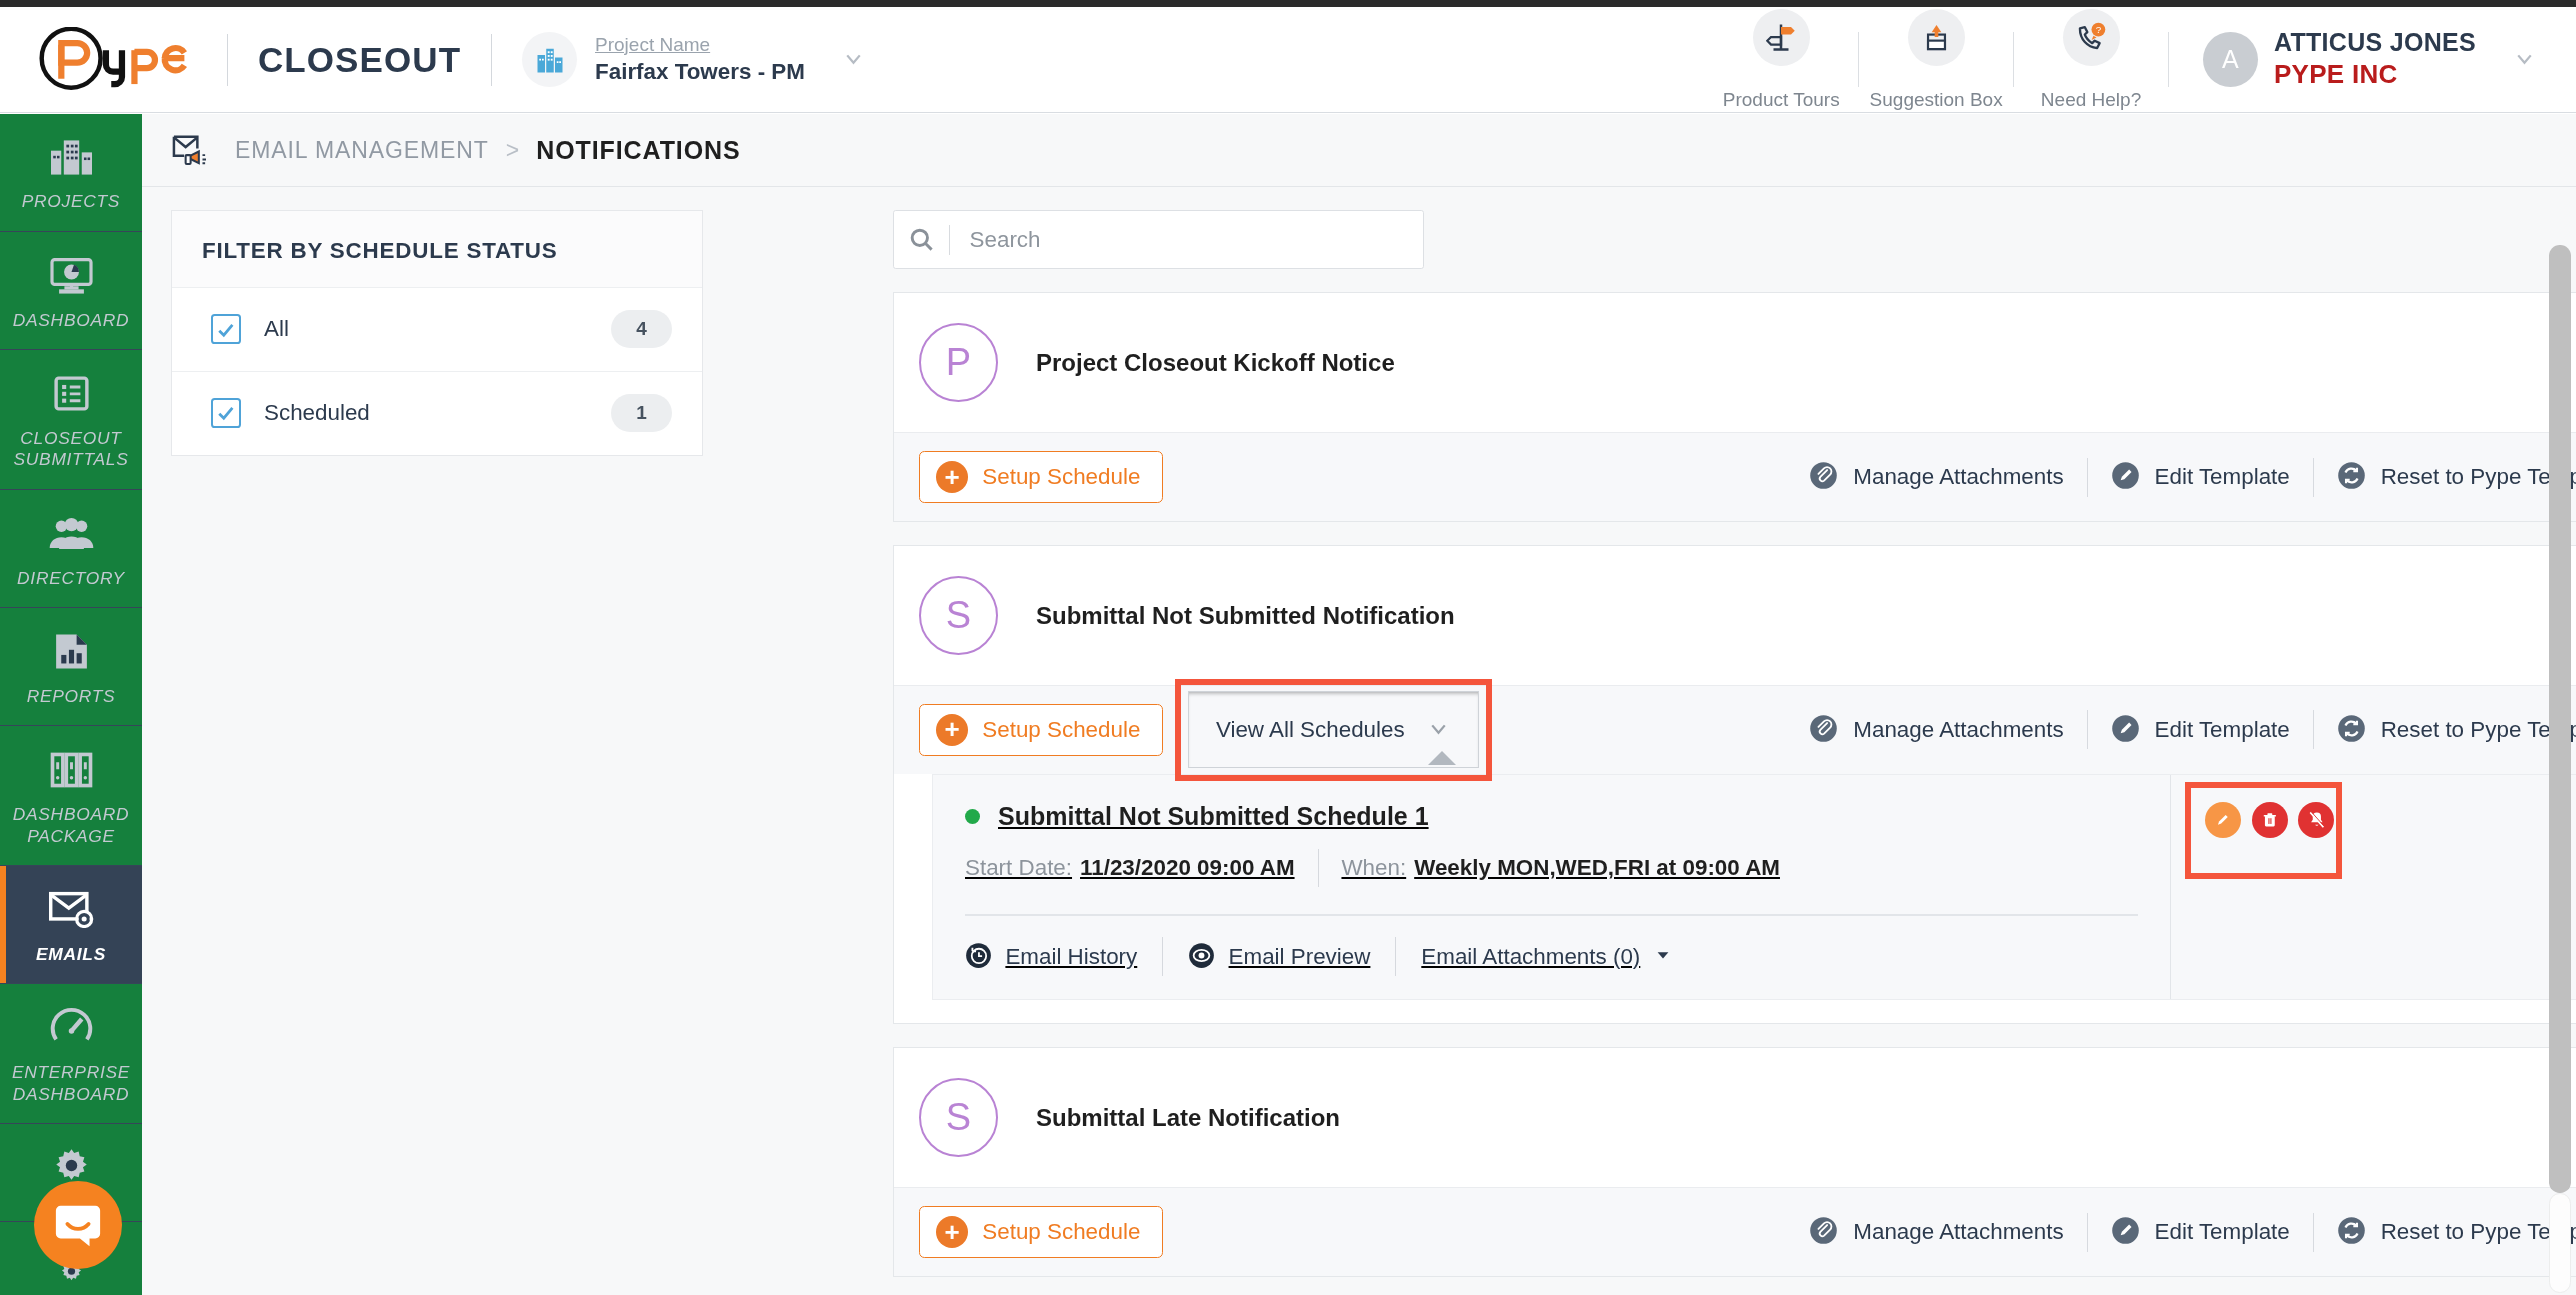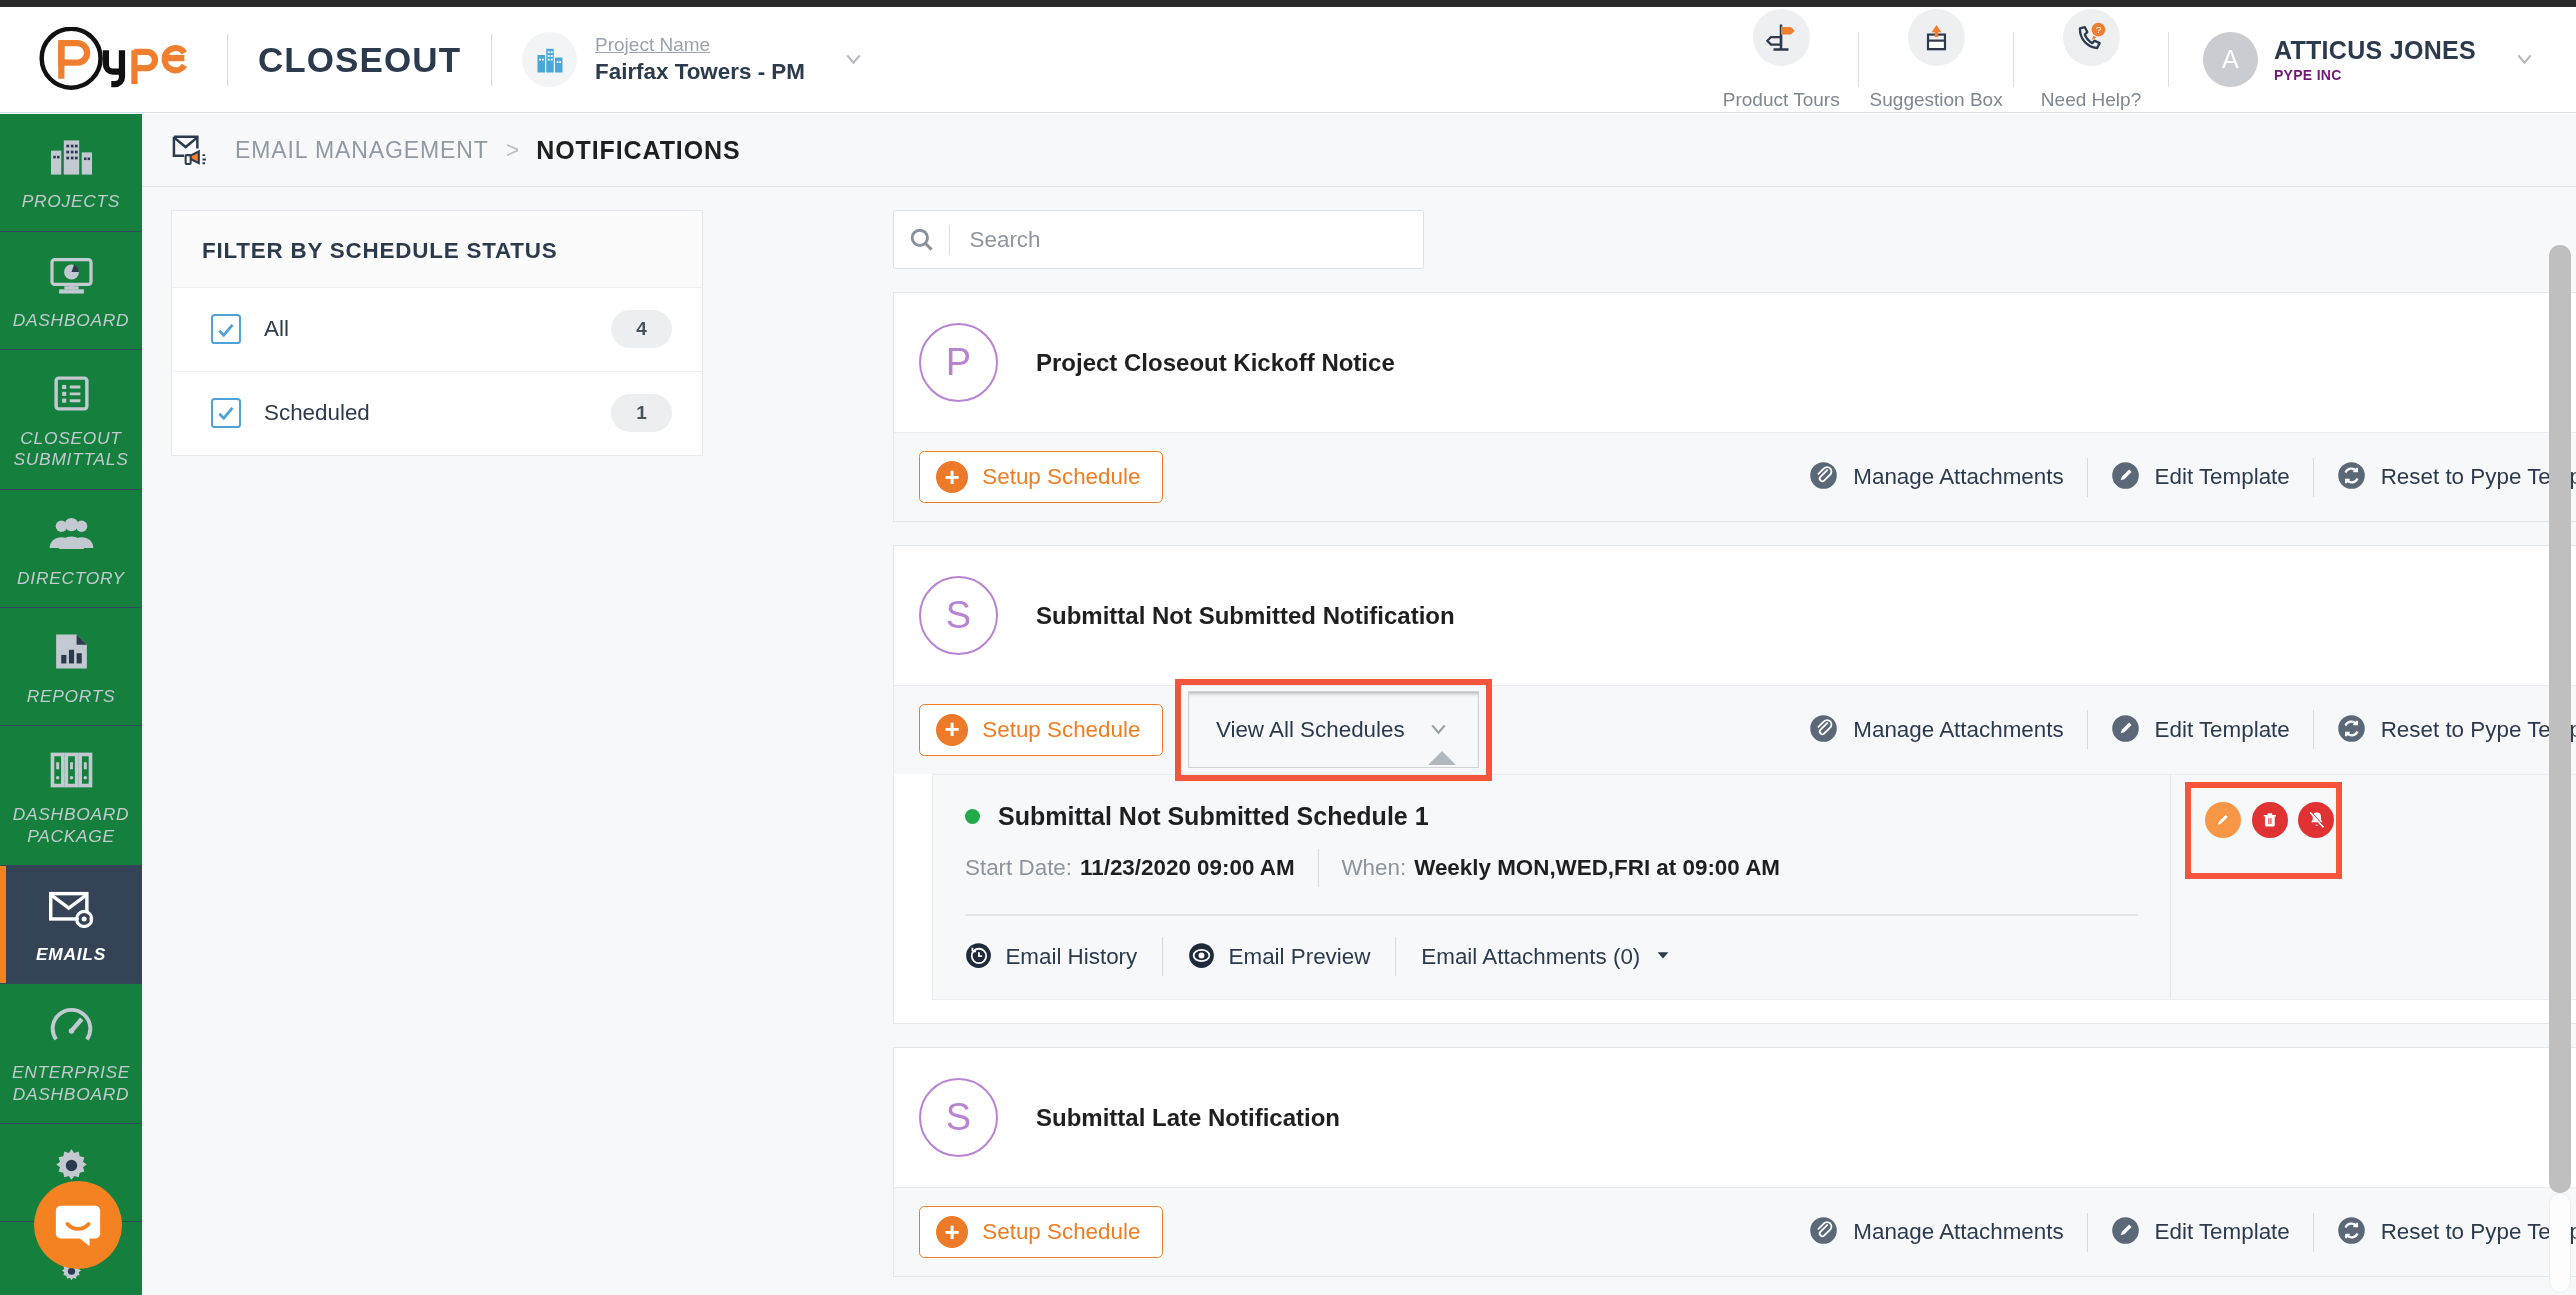--- a/index.html
+++ b/index.html
@@ -48,21 +48,21 @@
   .tool-label { margin-top:23px; font-size:19px; color:#7e868f; }
   .hdr-sep { width:0.9px;height:55px;background:#dcdfe3; }
 
   .user-block { display:flex; align-items:center; margin-left:34px; }
   .avatar {
     width:55px;height:55px;border-radius:50%;background:#c9cdd2;color:#ffffff;
     display:flex;align-items:center;justify-content:center;font-size:25px;
   }
   .user-text { margin-left:16px; }
   .user-name { font-size:25px; font-weight:700; color:#2c3a4d; letter-spacing:0.3px; line-height:1.25;}
-  .user-org  { font-size:14px; font-weight:700; color:#701a75; letter-spacing:0.3px; line-height:1.3;}
+  .user-org  { font-size:26px; font-weight:700; color:#b91c1c; letter-spacing:0.3px; line-height:1.3;}
   .user-chev { margin-left:36px; color:#b6bcc4; }
 
   
   .sidebar {
     position:absolute; left:0; top:114px; width:142px; height:1277px;
     background:#15803d;
     font-style:italic;
   }
   .sb-item {
     position:relative; width:142px; padding:19.7px 3.6px 18px;
@@ -190,21 +190,21 @@
     width:0;height:0;border-left:14.3px solid transparent;border-right:14.3px solid transparent;
     border-bottom:14.3px solid #b2b8bf;
   }
 
   
   .sched-wrap { padding:0 0 23px 0; background:#ffffff; }
   .sched-panel {
     margin:0 32px 0 38px; background:#f7f8fa; border:0.9px solid #ebedf0;
     display:flex; min-height:188px;
   }
-  .sched-main { flex:1; padding:27px 0 23px 32px; }
+  .sched-main { flex:1; padding:27px 0 23px 32px;text-decoration:underline; }
   .sched-title-row { display:flex; align-items:center; }
   .dot-green { width:15px;height:15px;border-radius:50%;background:#22a94a; }
   .sched-title { margin-left:18px; font-size:25px; font-weight:700; color:#1f1f1f; }
   .sched-meta { display:flex; align-items:center; margin-top:18px; }
   .meta-k { font-size:22.4px; color:#8d949c; }
   .meta-v { font-size:22.4px; color:#1f1f1f; font-weight:700; margin-left:8px; }
   .meta-sep { width:0.9px; height:38px; background:#d6d9de; margin:0 23px; }
   .sched-hr { height:1.8px; background:#e2e5e9; margin:27px 32px 0 0; }
   .sched-links { display:flex; align-items:center; margin-top:21.5px; }
   .slink { display:flex; align-items:center; gap:13.4px; cursor:pointer; padding-right:25px; }

